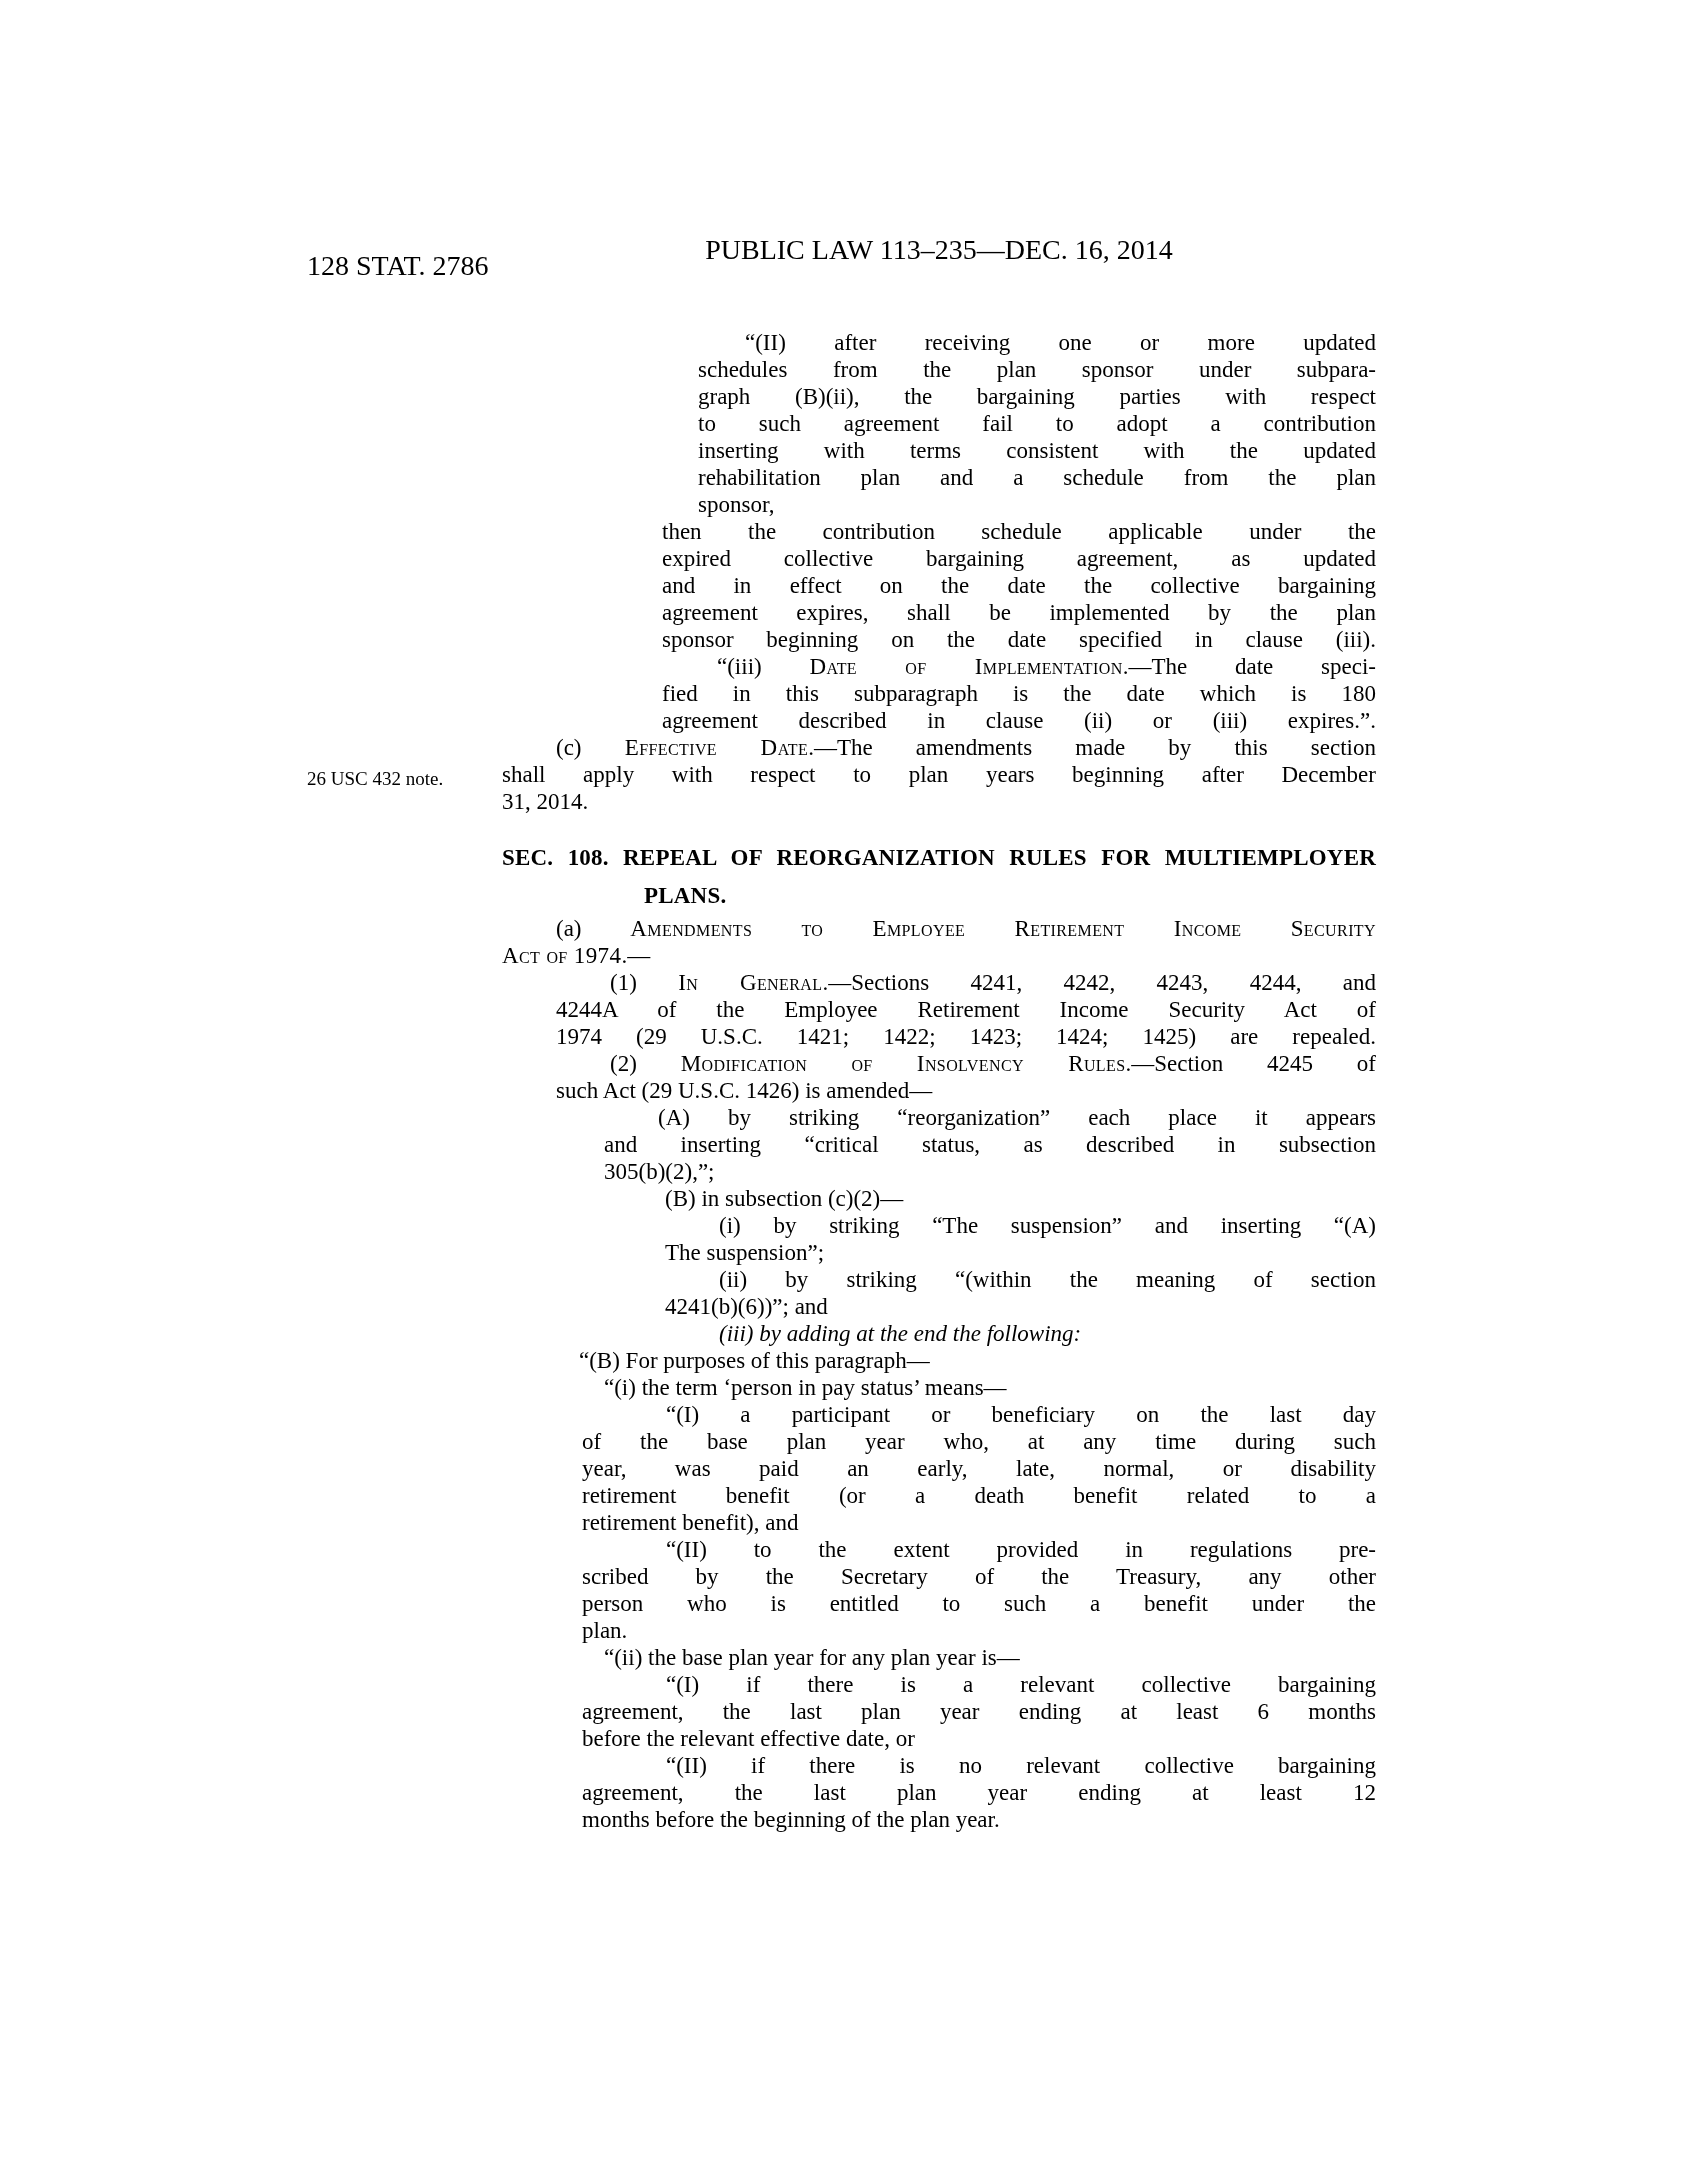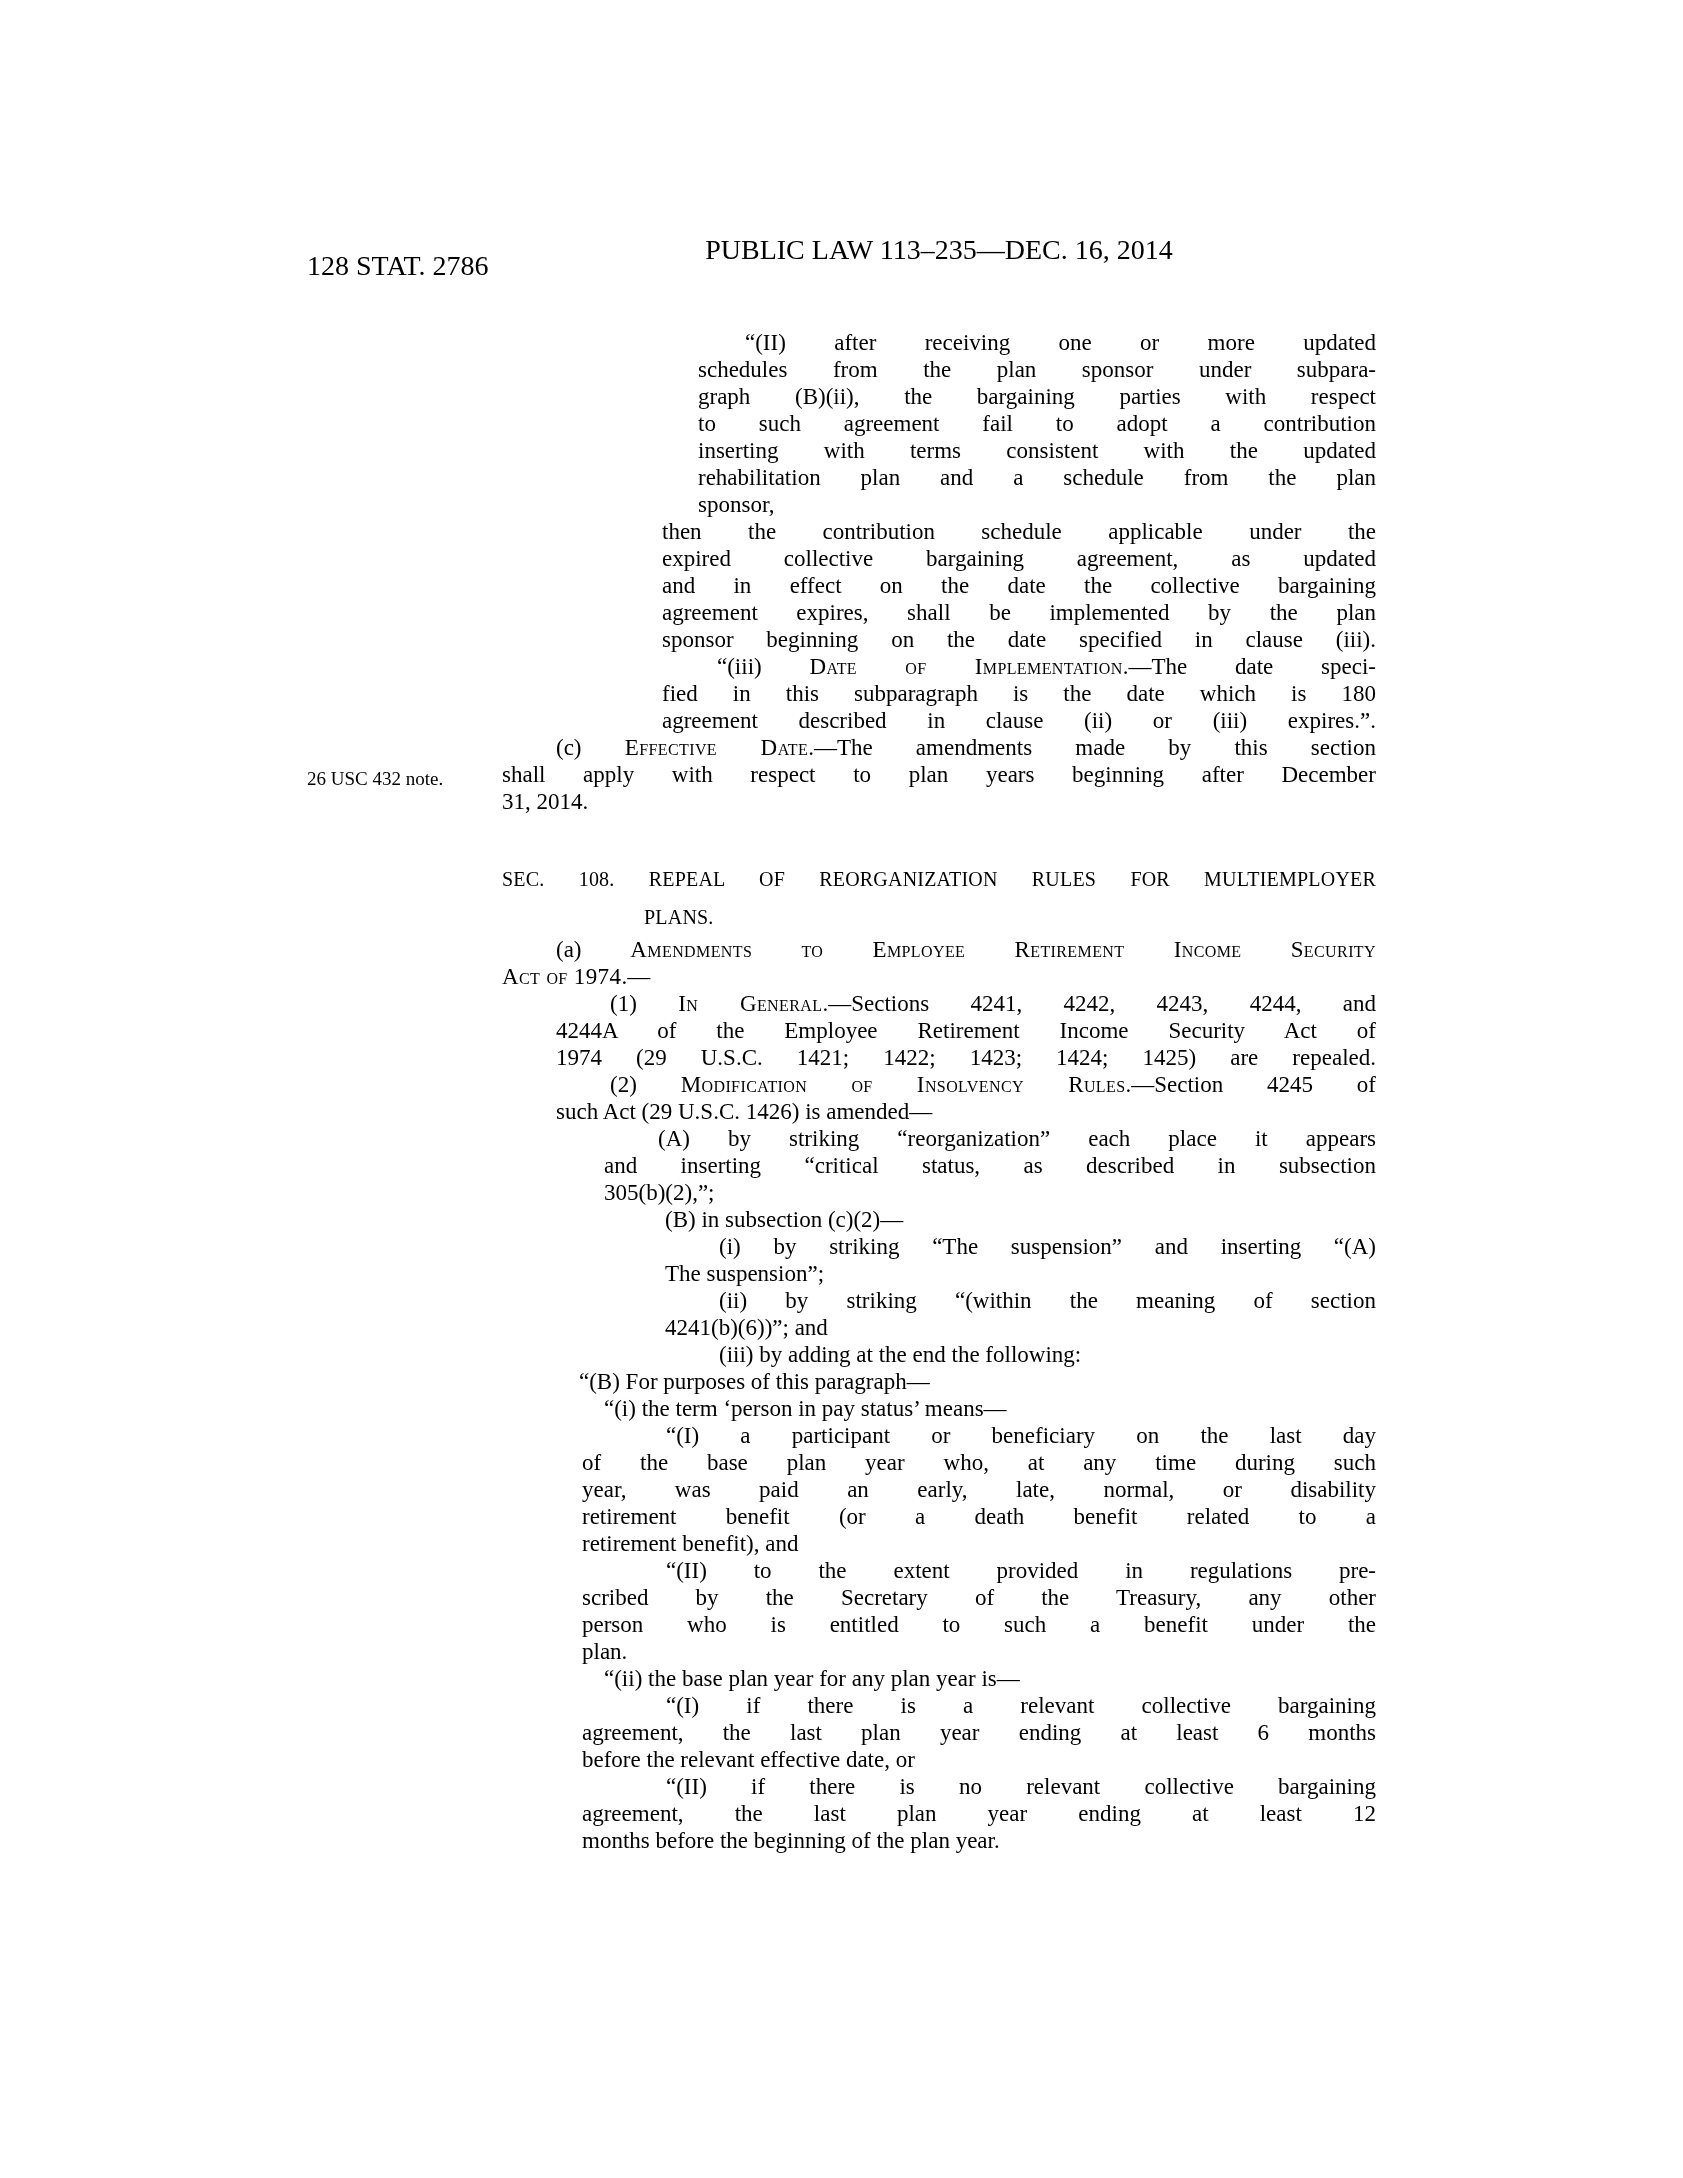--- a/index.html
+++ b/index.html
@@ -48,23 +48,23 @@
   .body-column {
     position: absolute;
     left: 502px;
     top: 329px;
     width: 874px;
     font-size: 23px;
     line-height: 27px;
   }
   .para { margin: 0; }
   .para.heading {
-    margin-top: 45px;
-    font-weight: normal;
-    font-size: 20px;
+    margin-top: 24px;
+    font-weight: bold;
+    font-size: 23px;
     line-height: 38px;
     letter-spacing: 0.2px;
   }
   .ln {
     text-align: left;
   }
   .ln.j {
     text-align: justify;
     text-align-last: justify;
   }
@@ -133,21 +133,21 @@
         <div class="ln" style="text-indent: 54px;"><span>(B) in subsection (c)(2)—</span></div>
       </div>
       <div class="para" style="margin-left: 163px;">
         <div class="ln j" style="text-indent: 54px;"><span>(i) by striking “The suspension” and inserting “(A)</span></div>
         <div class="ln"><span>The suspension”;</span></div>
       </div>
       <div class="para" style="margin-left: 163px;">
         <div class="ln j" style="text-indent: 54px;"><span>(ii) by striking “(within the meaning of section</span></div>
         <div class="ln"><span>4241(b)(6))”; and</span></div>
       </div>
-      <div class="para" style="margin-left: 163px;">
+      <div class="para" style="margin-left: 163px; font-style: italic;">
         <div class="ln" style="text-indent: 54px;"><span>(iii) by adding at the end the following:</span></div>
       </div>
       <div class="para" style="margin-left: 77px;">
         <div class="ln"><span>“(B) For purposes of this paragraph—</span></div>
       </div>
       <div class="para" style="margin-left: 102px;">
         <div class="ln"><span>“(i) the term ‘person in pay status’ means—</span></div>
       </div>
       <div class="para" style="margin-left: 80px;">
         <div class="ln j" style="text-indent: 84px;"><span>“(I) a participant or beneficiary on the last day</span></div>

